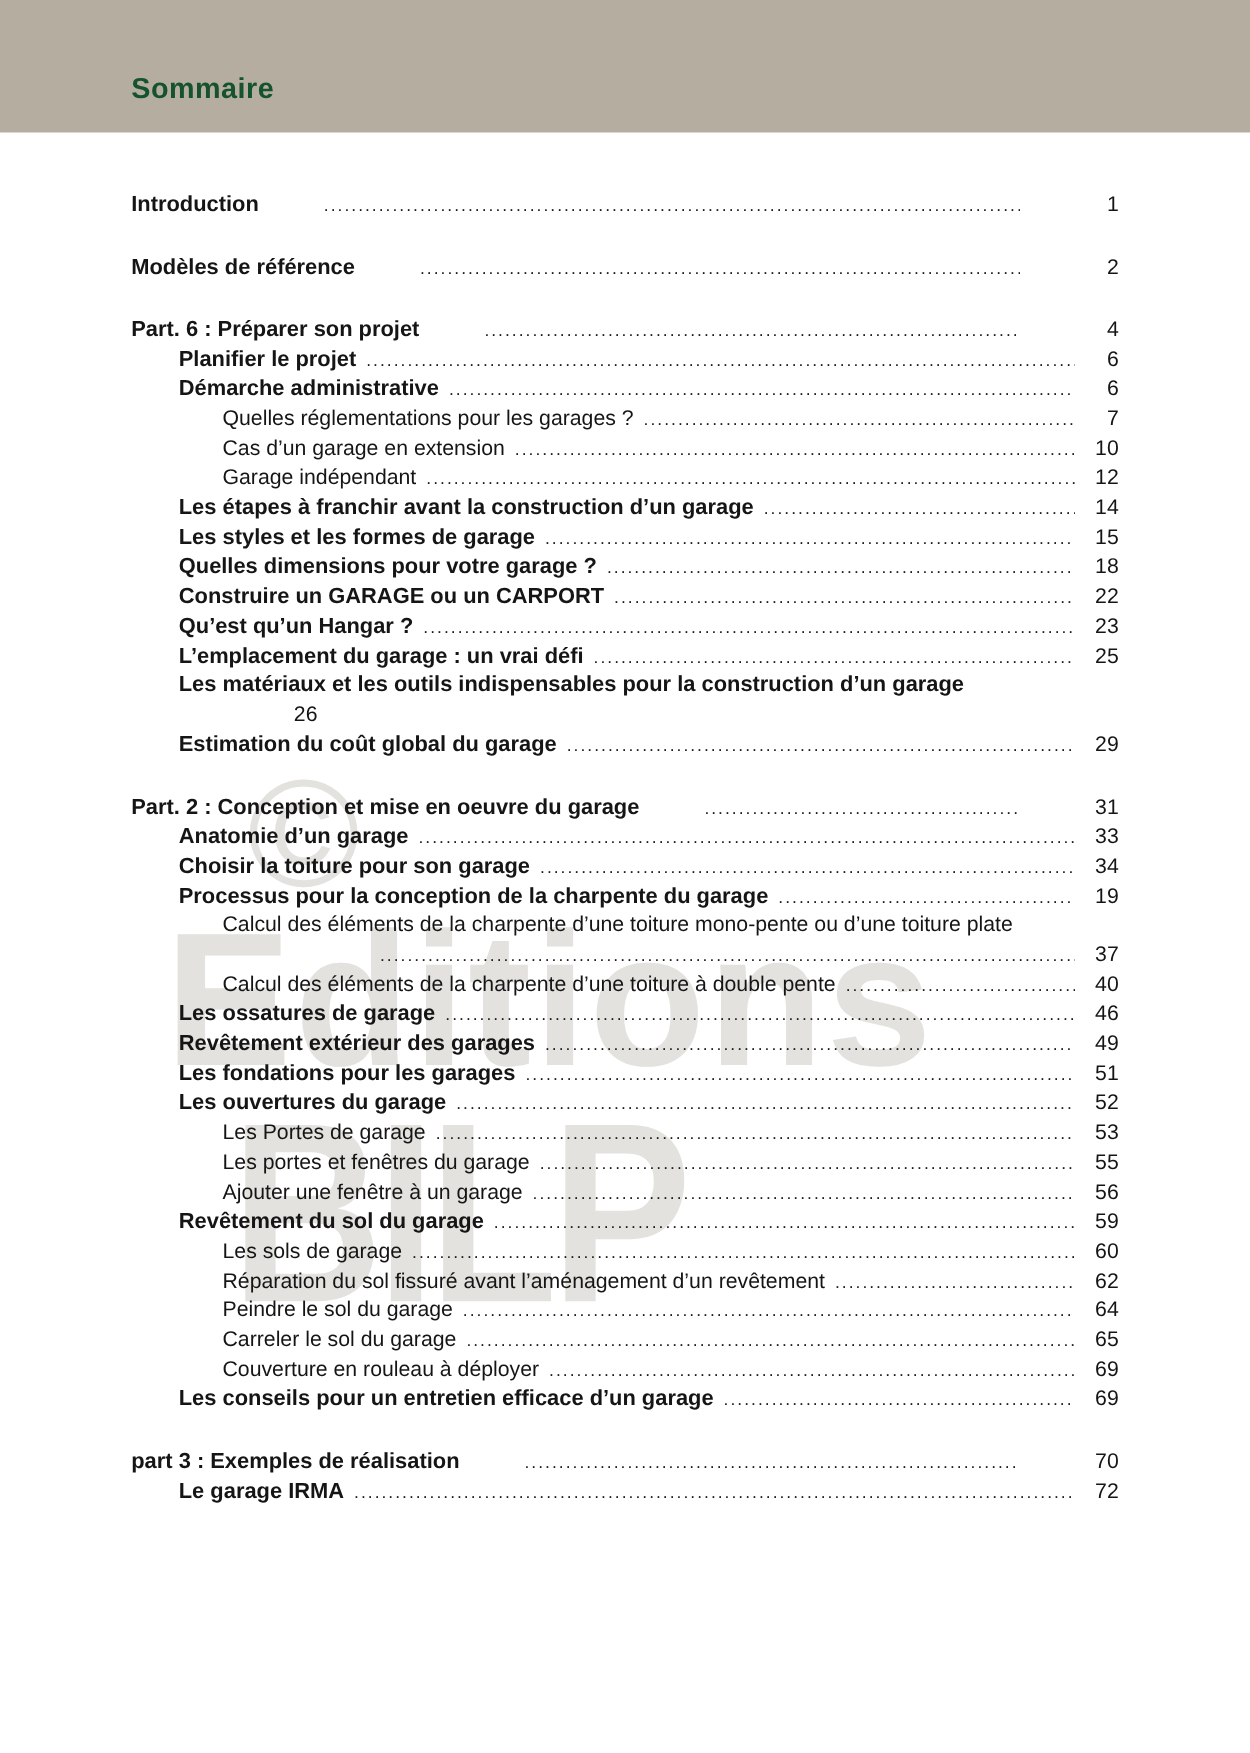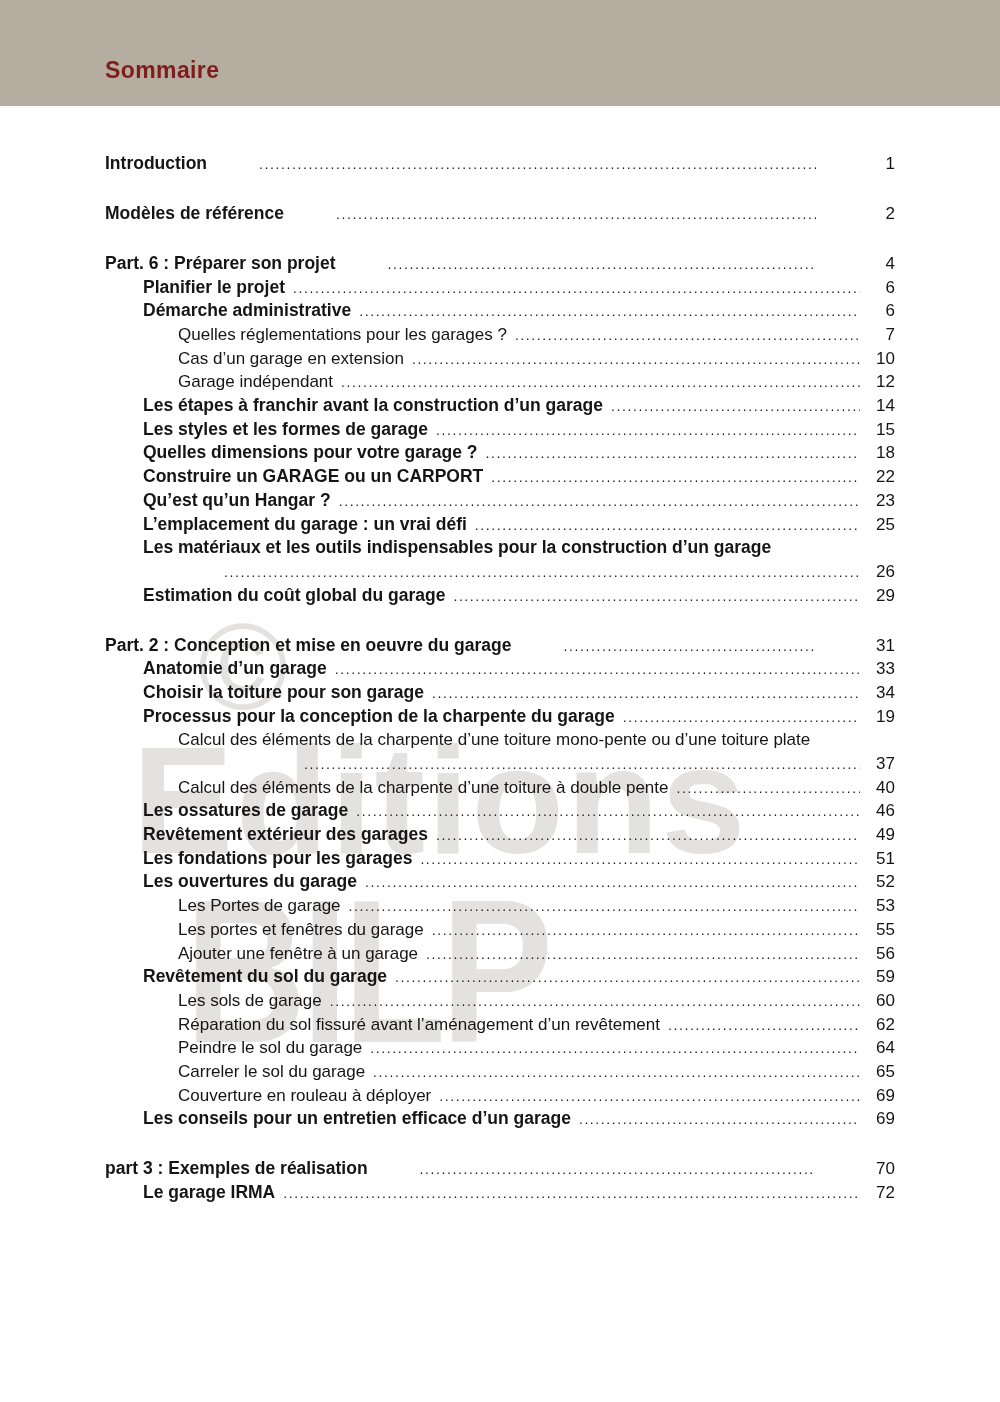--- a/index.html
+++ b/index.html
@@ -17,21 +17,21 @@
     position:absolute;top:0;left:0;right:0;
     height:106px;
     background:#b6ada1;
   }
   .band h1{
     margin:0;
     padding:58px 0 0 105px;
     font-size:23px;
     line-height:24px;
     font-weight:700;
-    color:#7f1d1d;
+    color:#14532d;
     letter-spacing:.4px;
   }
   
   .watermark span{position:absolute;color:#e4e2df;font-weight:700;z-index:0;user-select:none;}
   .wm-copy{left:198px;top:500px;font-size:122px;line-height:122px;font-weight:400 !important;}
   .wm-line1{left:132px;top:618px;font-size:152px;line-height:152px;letter-spacing:2px;}
   .wm-line2{left:185px;top:762px;font-size:205px;line-height:205px;letter-spacing:-6px;transform:scaleX(.82);transform-origin:left top;}
   
   .content{
     position:absolute;left:0;right:0;top:106px;bottom:0;
@@ -39,21 +39,21 @@
   }
   #toc-list{position:relative;z-index:1;}
   .row,.dotrow{display:flex;align-items:baseline;height:23.7px;line-height:23.7px;}
   .row-wrap{display:block;}
   .row-wrap .lbl-full{height:23.7px;line-height:23.7px;white-space:nowrap;}
   .gap{margin-top:26.3px;}
   .l0{padding-left:0;gap:44px;}
   .l1{padding-left:38px;}
   .l2{padding-left:73px;}
   .dotrow{padding-left:0;}
-  .dl2{padding-left:73px;}
+  .dl2{padding-left:73px;flex-direction:column;}
   .dl3{padding-left:118px;}
   .lbl,.lbl-full{font-size:17.5px;white-space:nowrap;flex:0 0 auto;}
   .l2 .lbl, .l2 .lbl-full{font-size:17px;}
   .s-h  > .lbl,.s-h  > .lbl-full{font-weight:700;}
   .s-bi > .lbl,.s-bi > .lbl-full{font-weight:700;}
   .s-r  > .lbl,.s-r  > .lbl-full{font-weight:400;}
   .dots{
     flex:1 1 auto;overflow:hidden;white-space:nowrap;
     margin:0 5px 0 8px;
     font-size:14px;font-weight:400;font-style:normal;

